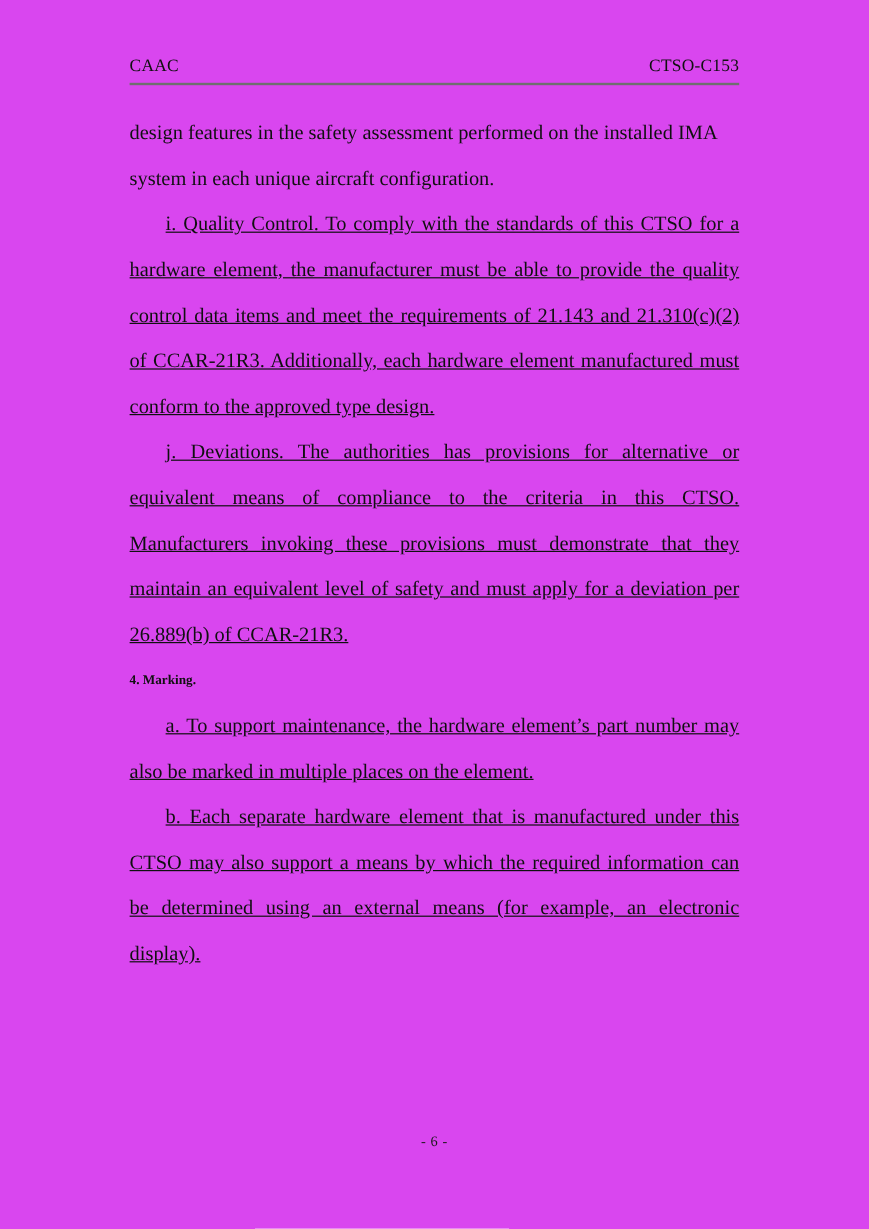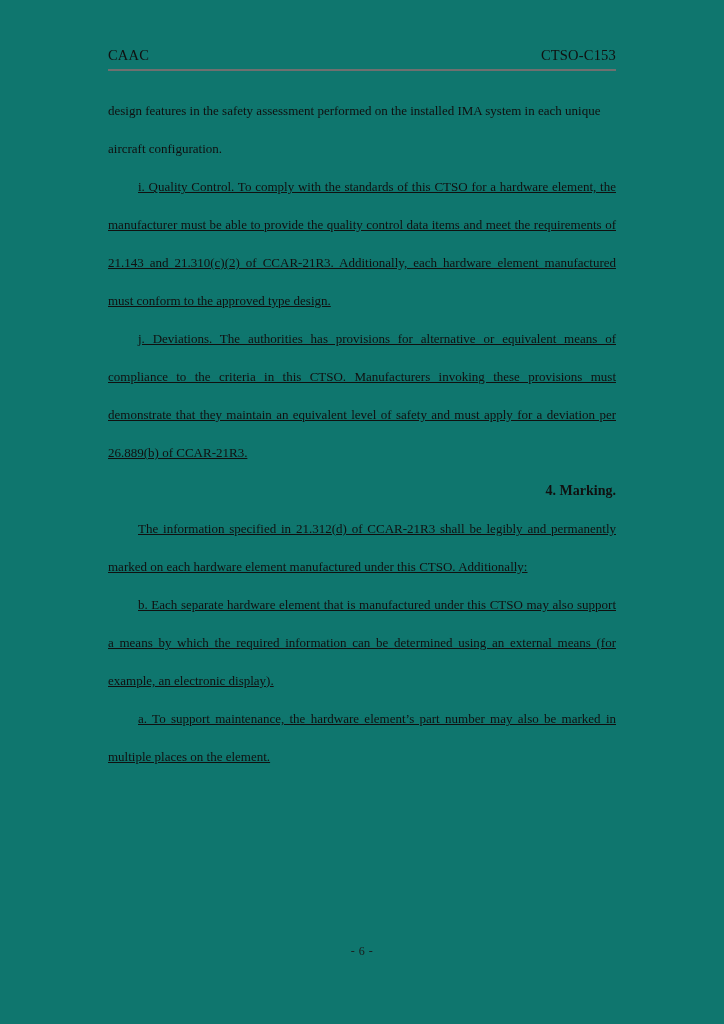--- a/index.html
+++ b/index.html
@@ -4,21 +4,21 @@
 <style>
   html, body {
     margin: 0;
     padding: 0;
     background: #ffffff;
   }
   .page {
     position: relative;
     width: 724px;
     height: 1024px;
-    background: #0f766e;
+    background: #d946ef;
     overflow: hidden;
     font-family: "Liberation Serif", "DejaVu Serif", serif;
     color: #101010;
     box-sizing: border-box;
     padding-left: 41px;
   }
   
   .page-header {
     position: absolute;
     left: 108px;
@@ -41,40 +41,40 @@
   }
   
   .body-text {
     position: absolute;
     left: 108px;
     top: 92px;
     width: 508px;
   }
   p.para {
     margin: 0;
-    font-size: 13px;
+    font-size: 17px;
     line-height: 38px;
     text-align: justify;
     text-justify: inter-word;
     -webkit-hyphens: none;
     hyphens: none;
   }
   p.indent {
     text-indent: 30px;
     text-decoration: underline;
   }
   p.nojust {
     text-align: left;
   }
   h4.section-heading {
     margin: 0;
-    font-size: 14px;
+    font-size: 11px;
     line-height: 38px;
     font-weight: bold;
-    text-align: right;
+    text-align: left;
   }
   
   .page-footer {
     position: absolute;
     left: 108px;
     top: 944px;
     width: 508px;
     text-align: center;
     font-size: 12px;
     color: #1a1a1a;
@@ -90,22 +90,21 @@
     <span>CAAC</span>
     <span>CTSO-C153</span>
   </div>
   <div class="header-rule"></div>
 
   <div class="body-text">
     <p class="para nojust">design features in the safety assessment performed on the installed IMA system in each unique aircraft configuration.</p>
     <p class="para indent">i. Quality Control. To comply with the standards of this CTSO for a hardware element, the manufacturer must be able to provide the quality control data items and meet the requirements of 21.143 and 21.310(c)(2) of CCAR-21R3. Additionally, each hardware element manufactured must conform to the approved type design.</p>
     <p class="para indent">j. Deviations. The authorities has provisions for alternative or equivalent means of compliance to the criteria in this CTSO. Manufacturers invoking these provisions must demonstrate that they maintain an equivalent level of safety and must apply for a deviation per 26.889(b) of CCAR-21R3.</p>
     <h4 class="section-heading">4. Marking.</h4>
-    <p class="para indent">The information specified in 21.312(d) of CCAR-21R3 shall be legibly and permanently marked on each hardware element manufactured under this CTSO. Additionally:</p>
+    <p class="para indent">a. To support maintenance, the hardware element’s part number may also be marked in multiple places on the element.</p>
     <p class="para indent">b. Each separate hardware element that is manufactured under this CTSO may also support a means by which the required information can be determined using an external means (for example, an electronic display).</p>
-    <p class="para indent">a. To support maintenance, the hardware element’s part number may also be marked in multiple places on the element.</p>
   </div>
 
   <div class="page-footer">
     <span>- 6 -</span>
   </div>
 
 </div>
 
 </body></html>

